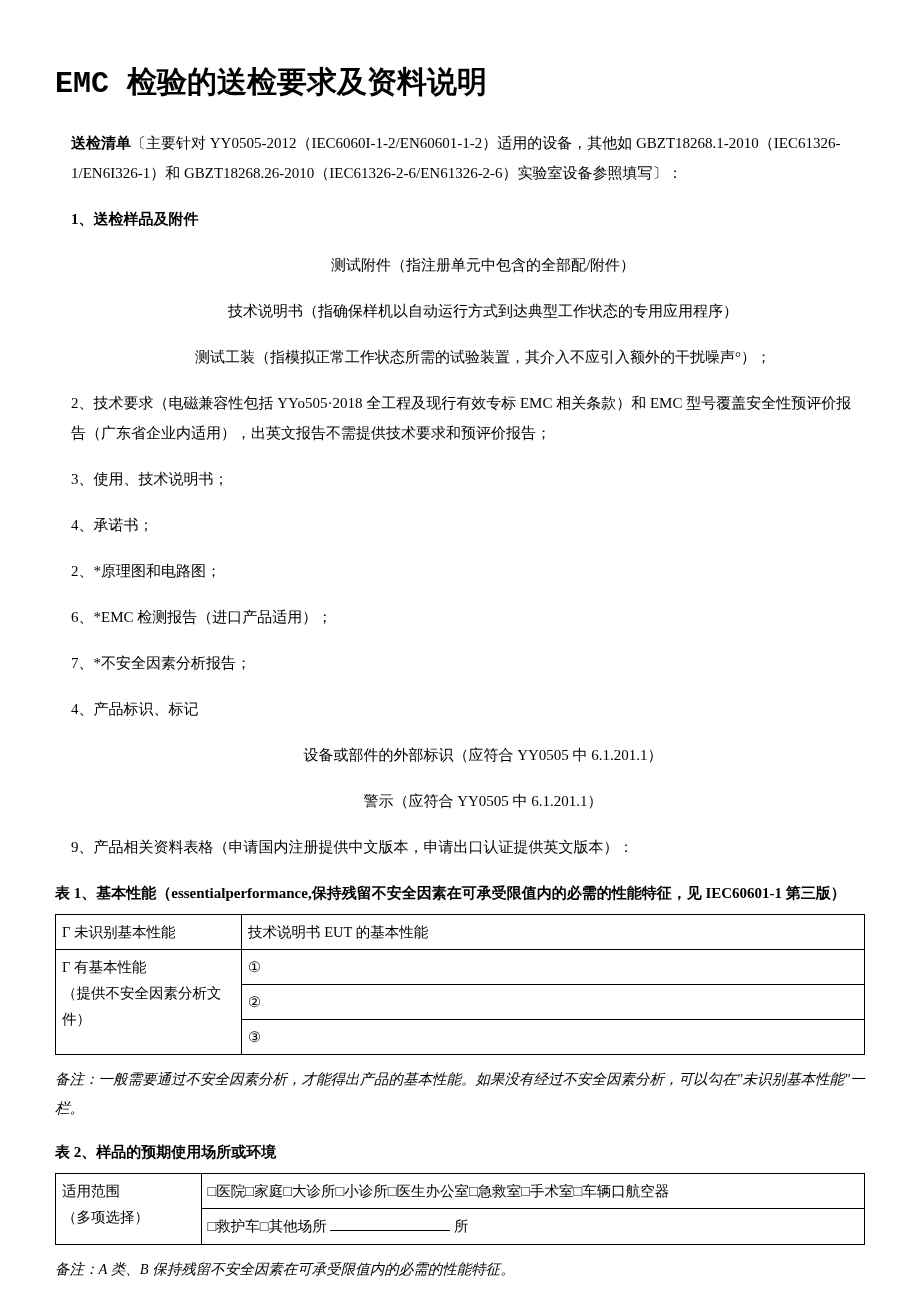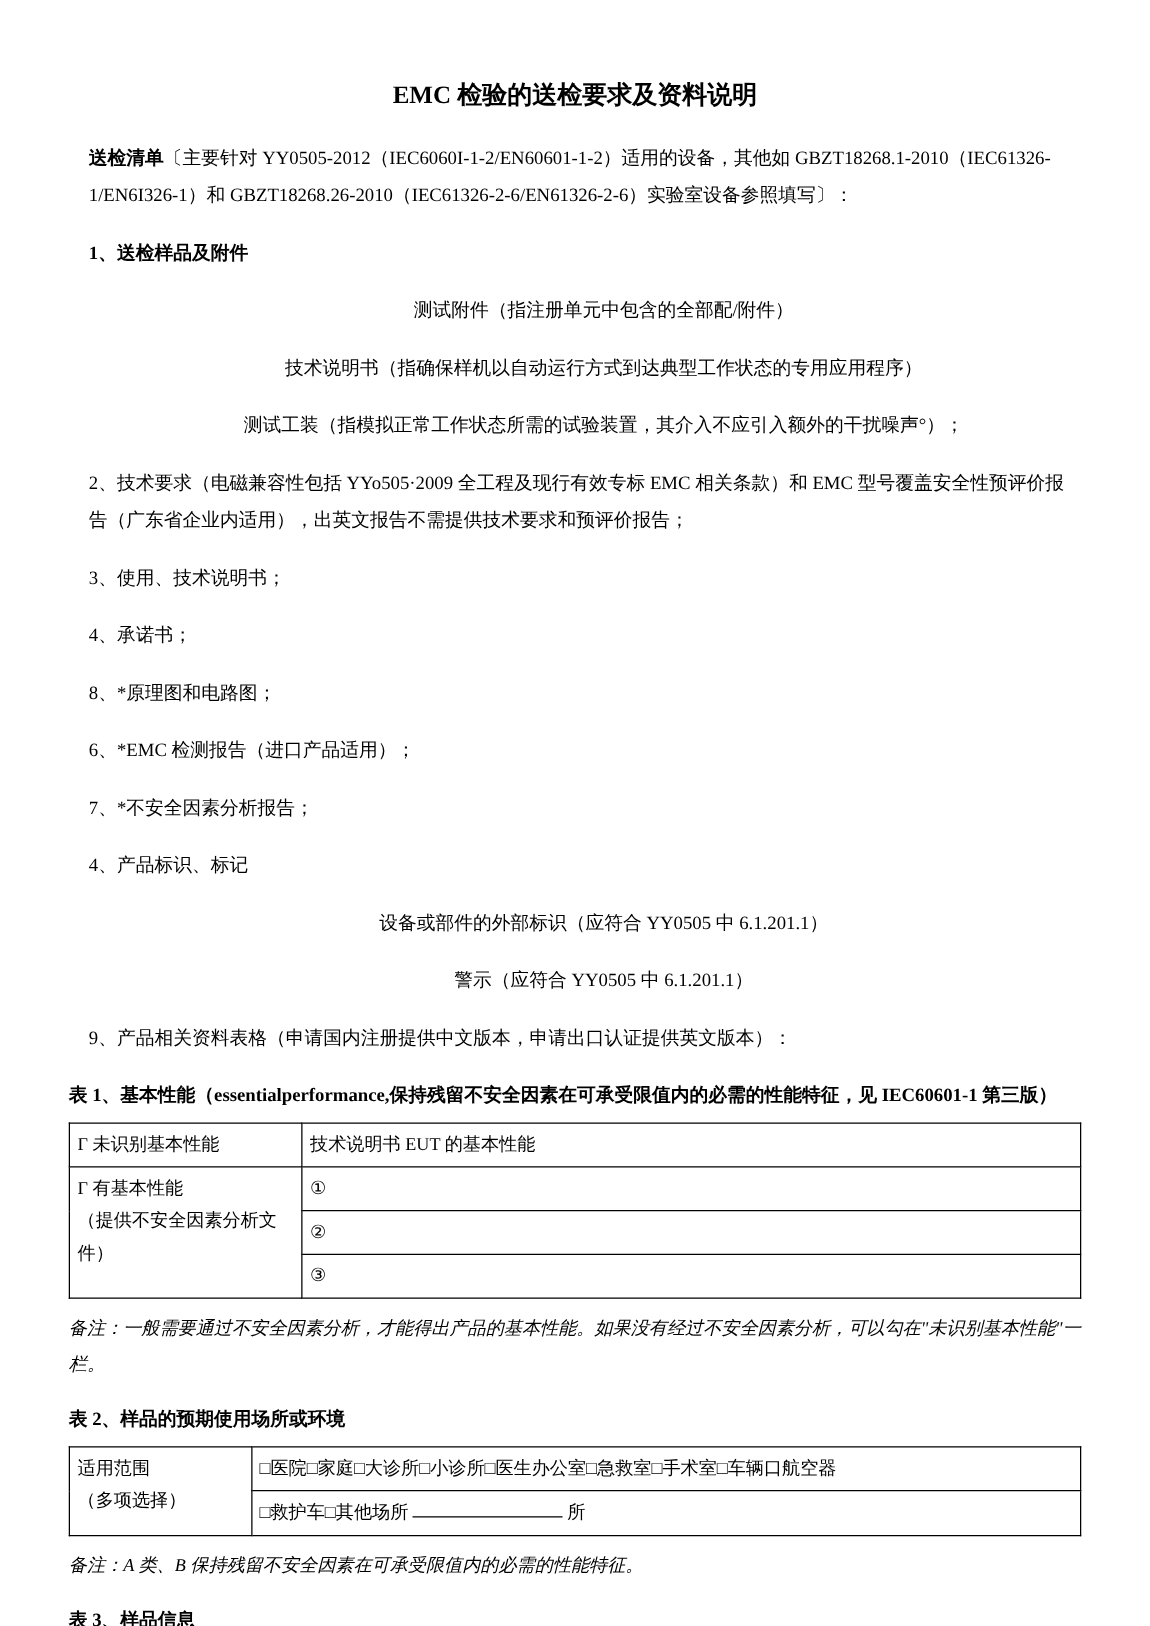--- a/index.html
+++ b/index.html
@@ -7,24 +7,24 @@
     font-size: 15px;
     line-height: 1.6;
     color: #000;
     background: #fff;
     margin: 0;
     padding: 50px 55px;
     width: 920px;
     box-sizing: border-box;
   }
   h1 {
-    font-size: 20px;
+    font-size: 30px;
     font-weight: bold;
-    text-align: center;
     margin: 10px 0 20px 0;
+    font-family: Liberation Mono, monospace;
   }
   p {
     margin: 0 0 16px 16px;
     line-height: 2.0;
   }
   .indent1 {
     padding-left: 2em;
     text-align: center;
   }
   .bold {
@@ -67,24 +67,24 @@
 
 <h1>EMC 检验的送检要求及资料说明</h1>
 
 <p><span class="bold">送检清单</span><span id="intro-rest">〔主要针对 YY0505-2012（IEC6060I-1-2/EN60601-1-2）适用的设备，其他如 GBZT18268.1-2010（IEC61326-1/EN6I326-1）和 GBZT18268.26-2010（IEC61326-2-6/EN61326-2-6）实验室设备参照填写〕：</span></p>
 
 <p class="bold">1、送检样品及附件</p>
 <p class="indent1">测试附件（指注册单元中包含的全部配/附件）</p>
 <p class="indent1">技术说明书（指确保样机以自动运行方式到达典型工作状态的专用应用程序）</p>
 <p class="indent1">测试工装（指模拟正常工作状态所需的试验装置，其介入不应引入额外的干扰噪声°）；</p>
 
-<p>2、技术要求（电磁兼容性包括 YYo505·2009 全工程及现行有效专标 EMC 相关条款）和 EMC 型号覆盖安全性预评价报告（广东省企业内适用），出英文报告不需提供技术要求和预评价报告；</p>
+<p>2、技术要求（电磁兼容性包括 YYo505·2018 全工程及现行有效专标 EMC 相关条款）和 EMC 型号覆盖安全性预评价报告（广东省企业内适用），出英文报告不需提供技术要求和预评价报告；</p>
 <p>3、使用、技术说明书；</p>
 <p>4、承诺书；</p>
-<p>8、*原理图和电路图；</p>
+<p>2、*原理图和电路图；</p>
 <p>6、*EMC 检测报告（进口产品适用）；</p>
 <p>7、*不安全因素分析报告；</p>
 <p>4、产品标识、标记</p>
 <p class="indent1">设备或部件的外部标识（应符合 YY0505 中 6.1.201.1）</p>
 <p class="indent1">警示（应符合 YY0505 中 6.1.201.1）</p>
 <p>9、产品相关资料表格（申请国内注册提供中文版本，申请出口认证提供英文版本）：</p>
 
 <p class="section-title">表 1、基本性能（essentialperformance,保持残留不安全因素在可承受限值内的必需的性能特征，见 IEC60601-1 第三版）</p>
 
 <table>

